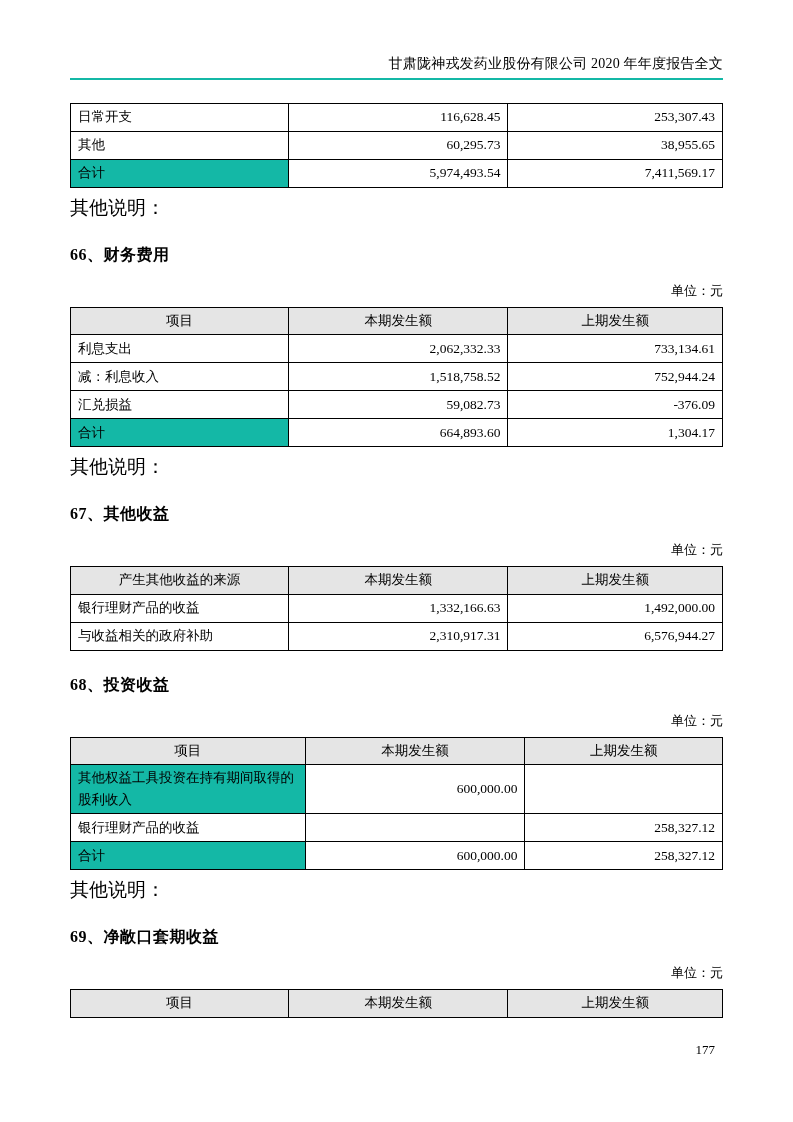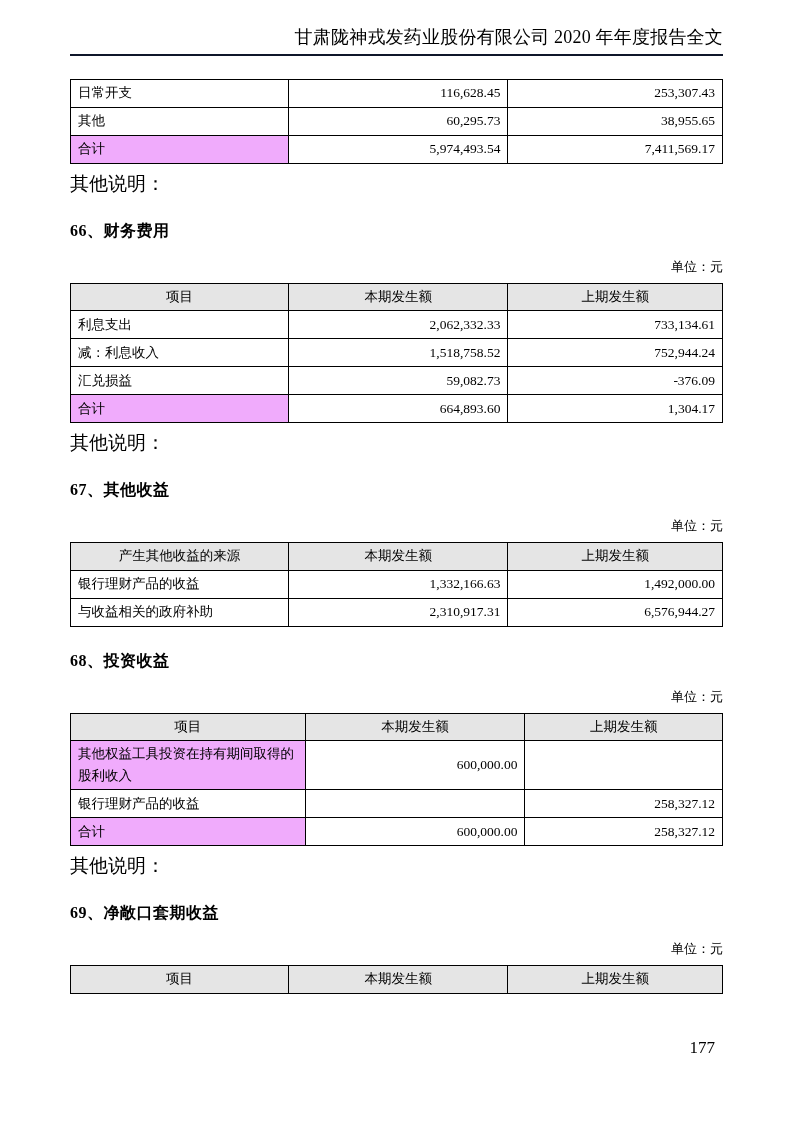--- a/index.html
+++ b/index.html
@@ -8,25 +8,25 @@
     width: 793px; height: 1122px;
     position: relative;
     background: #ffffff;
     color: #000000;
     font-family: "Liberation Serif", "DejaVu Serif", serif;
     overflow: hidden;
   }
   .content { padding: 0 70px; }
 
   .doc-header {
-    padding-top: 25px;
+    padding-top: 55px;
     padding-bottom: 5px;
-    border-bottom: 2px solid #0f172a;
+    border-bottom: 2px solid #14b8a6;
     text-align: right;
-    font-size: 18px;
+    font-size: 14px;
     letter-spacing: 0.2px;
   }
 
   .fin-table {
     width: 100%;
     border-collapse: collapse;
     table-layout: fixed;
     font-size: 13.5px;
     margin-top: 0;
   }
@@ -40,40 +40,40 @@
   }
   .fin-table th {
     background: #e5e5e5;
     font-weight: normal;
     text-align: center;
     height: 15px;
   }
   .fin-table td { height: 28px; }
   .fin-table td.label { text-align: left; }
   .fin-table td.num { text-align: right; }
-  .fin-table td.shaded { background: #f0abfc; }
+  .fin-table td.shaded { background: #14b8a6; }
 
   
   .cols-default .c1 { width: 33.4%; }
   .cols-default .c2 { width: 33.7%; }
   .cols-default .c3 { width: 32.9%; }
   
   .cols-wide1 .c1 { width: 36.0%; }
   .cols-wide1 .c2 { width: 33.7%; }
   .cols-wide1 .c3 { width: 30.3%; }
 
   .note { margin: 7px 0 0 0; font-size: 19px; }
   .sec-heading { margin: 24px 0 0 0; font-size: 16px; font-weight: bold; letter-spacing: 0.5px; }
   .unit { margin: 16px 0 7px 0; text-align: right; font-size: 13px; }
 
   .footer-pagenum {
     position: absolute;
     bottom: 64px;
     right: 78px;
-    font-size: 17px;
+    font-size: 13px;
     margin-top: 34px;
   }
 </style>
 </head>
 <body>
 
 <div class="page">
   <div class="content">
 
     <div class="doc-header">

